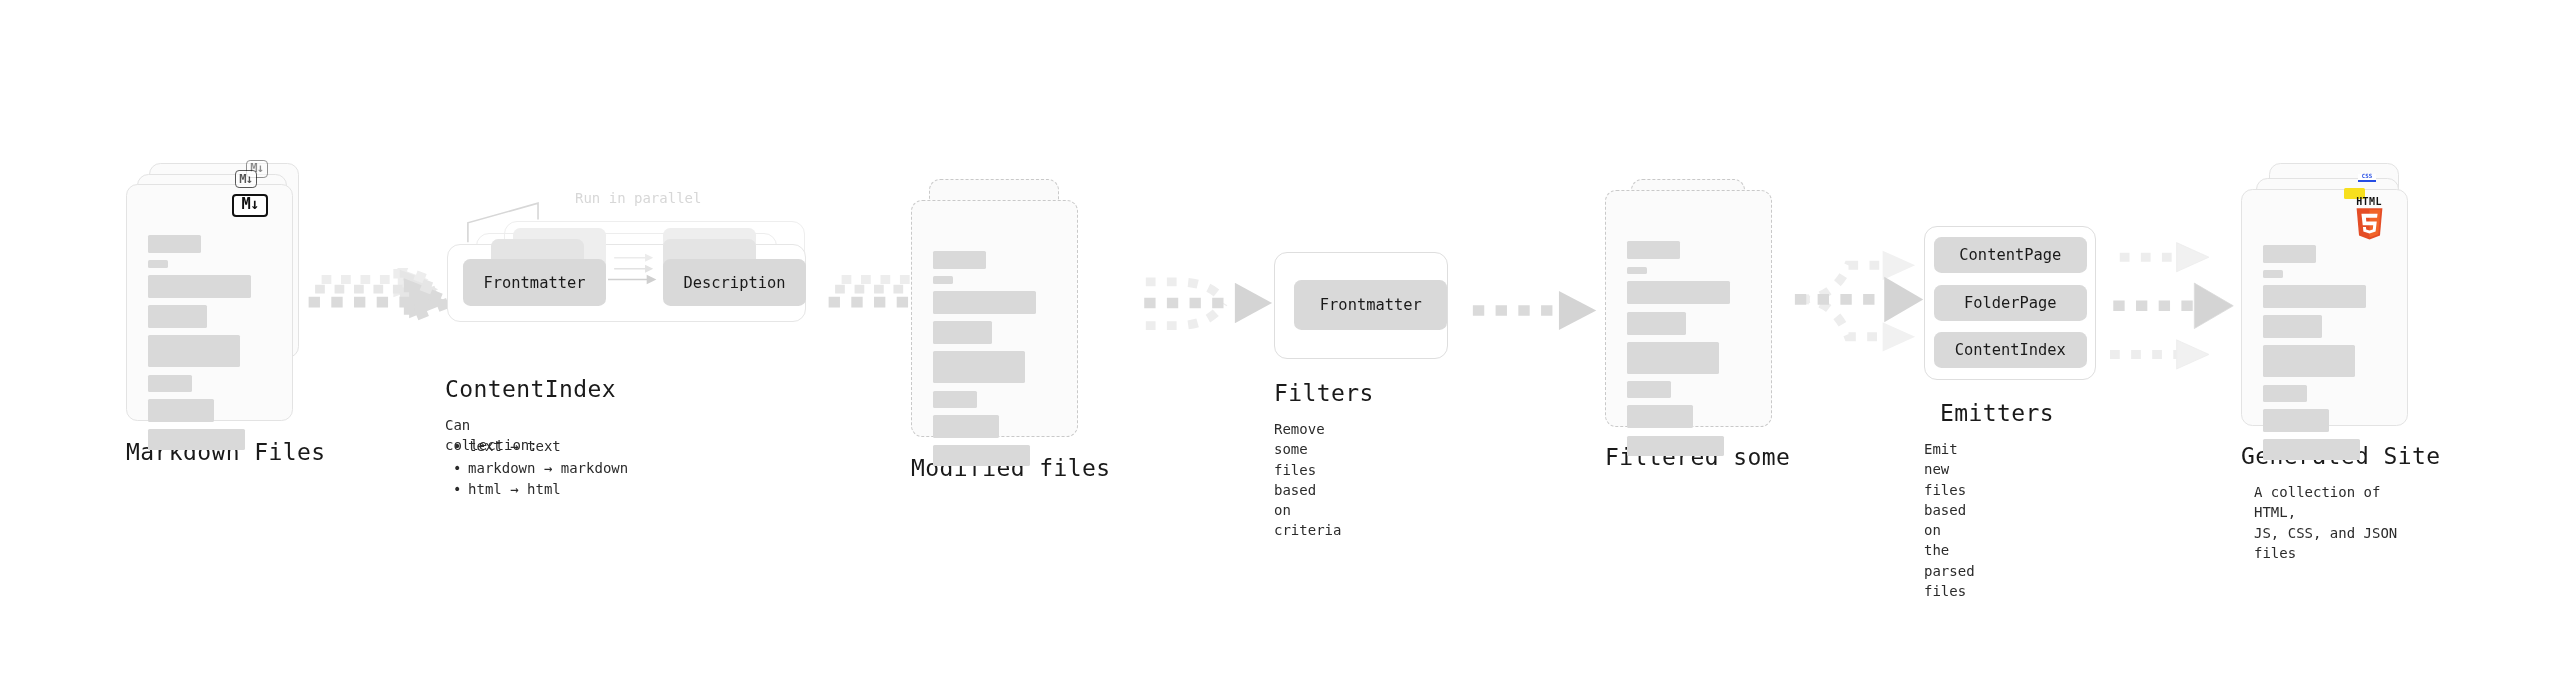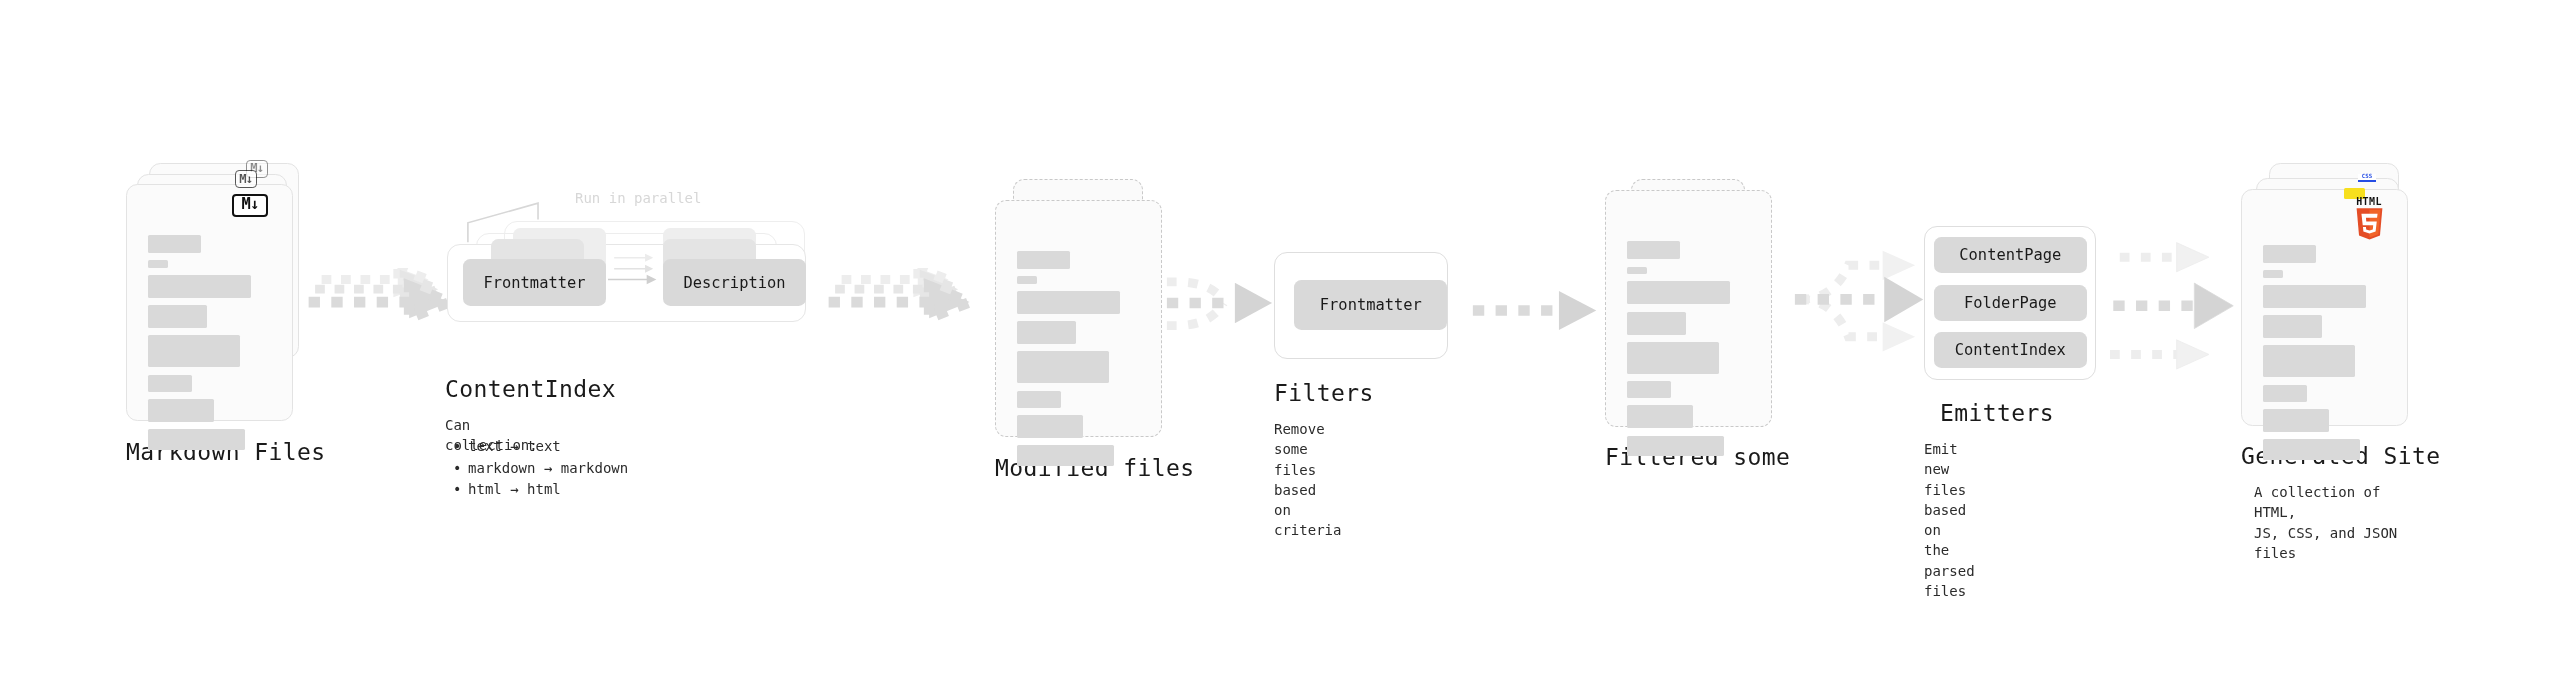--- a/index.html
+++ b/index.html
@@ -249,21 +249,21 @@
         <line x1="10" y1="26" x2="128" y2="26"></line>
         <polygon points="120,10 162,26 120,42"></polygon>
       </g>
       <g stroke="#dadada" stroke-width="13" stroke-dasharray="14 14" fill="#dadada">
         <line x1="2" y1="42" x2="134" y2="42"></line>
         <polygon points="126,22 176,42 126,62"></polygon>
       </g>
     </svg>
   </div>
 
-  <div class="node" style="left:995px; top:179px;">
+  <div class="node" style="left:911px; top:179px;">
     <div class="card-stack" style="width:172px; height:260px;">
       <div class="card dashed" style="left:18px; top:0px; width:130px; height:49px;"></div>
       <div class="card dashed front" style="left:0px; top:21px; width:167px; height:237px;">
         <div class="bars">
           <div class="bar" style="width:43%; height:18px;"></div>
           <div class="bar" style="width:16%; height:7.3px;"></div>
           <div class="bar" style="width:84%; height:23px;"></div>
           <div class="bar" style="width:48%; height:23px;"></div>
           <div class="bar" style="width:75%; height:32px;"></div>
           <div class="bar" style="width:36%; height:17px;"></div>

